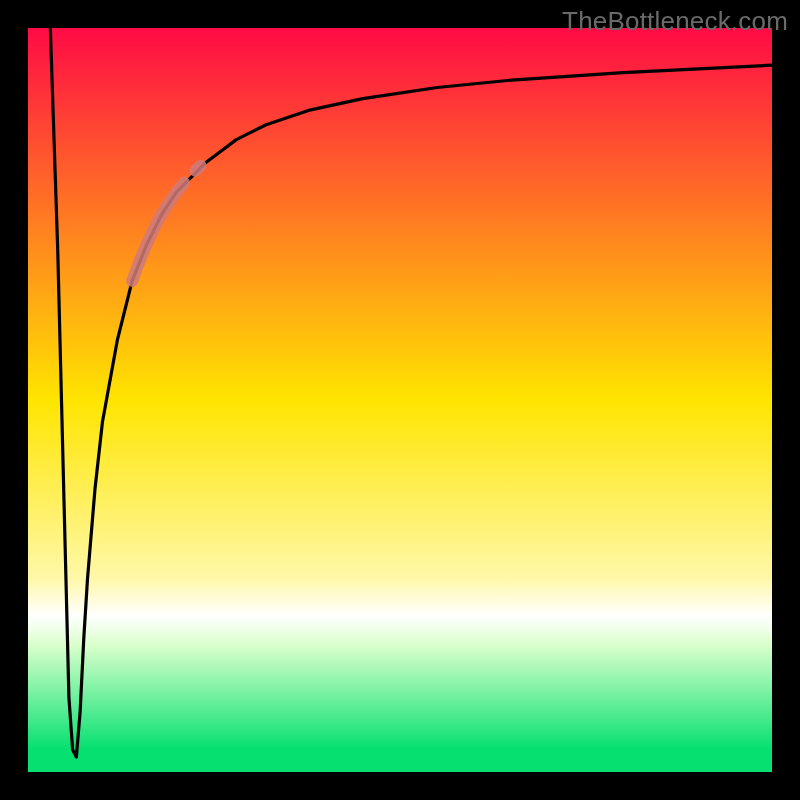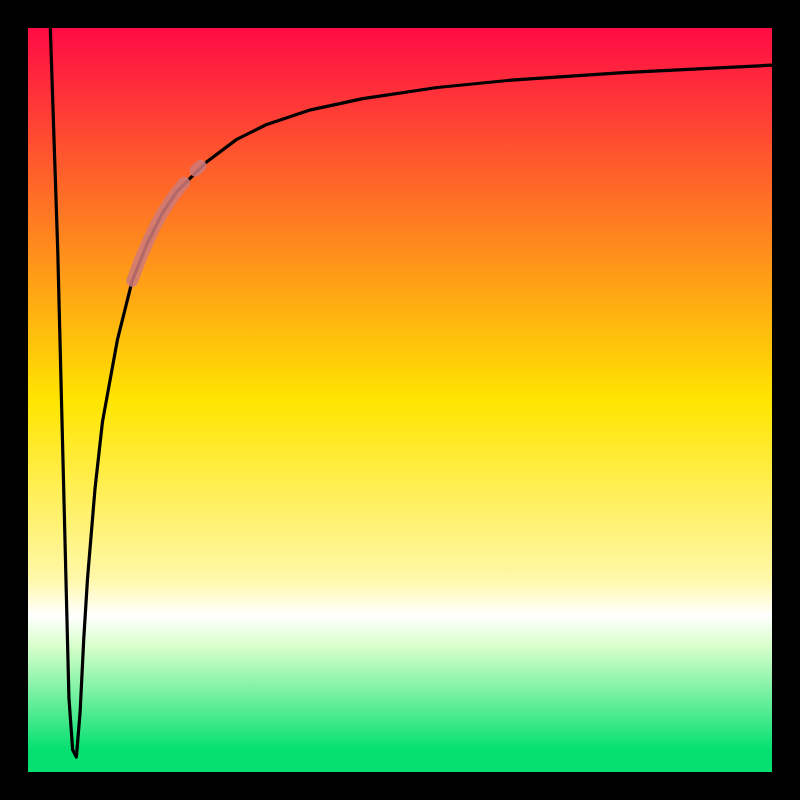--- a/index.html
+++ b/index.html
@@ -52,13 +52,14 @@
 
     <rect id="plot-bg" fill="url(#bg-grad)" x="28" y="28" width="744" height="744"></rect>
 
     <path id="curve-main" fill="none" stroke="#000000" stroke-width="3.2" stroke-linecap="round" stroke-linejoin="round" d="M50.32 28.00 L57.76 251.20 L65.20 548.80 L68.92 697.60 L72.64 749.68 L76.36 757.12 L80.08 712.48 L83.80 638.08 L87.52 578.56 L94.96 489.28 L102.40 422.32 L117.28 340.48 L132.16 280.96 L147.04 243.76 L161.92 214.00 L176.80 191.68 L206.56 161.92 L236.32 139.60 L266.08 124.72 L310.72 109.84 L362.80 98.68 L437.20 87.52 L511.60 80.08 L623.20 72.64 L772.00 65.20"></path>
 
     <path id="curve-hl" fill="none" stroke-linecap="round" stroke-linejoin="round" d="M132.16 280.96 L139.60 260.87 L147.04 243.76 L154.48 227.39 L161.92 214.00 L169.36 202.10 L176.80 191.68 L184.24 182.75" stroke="#cf7a7a" stroke-width="12" opacity="0.85"></path>
 
     <path id="curve-dot" fill="none" stroke-linecap="round" stroke-linejoin="round" d="M195.40 170.85 L200.61 165.64" stroke="#cf7a7a" stroke-width="12" opacity="0.85"></path>
   </svg>
 
+  <div class="watermark">TheBottleneck.com</div>
 </div>
 
 </body></html>

